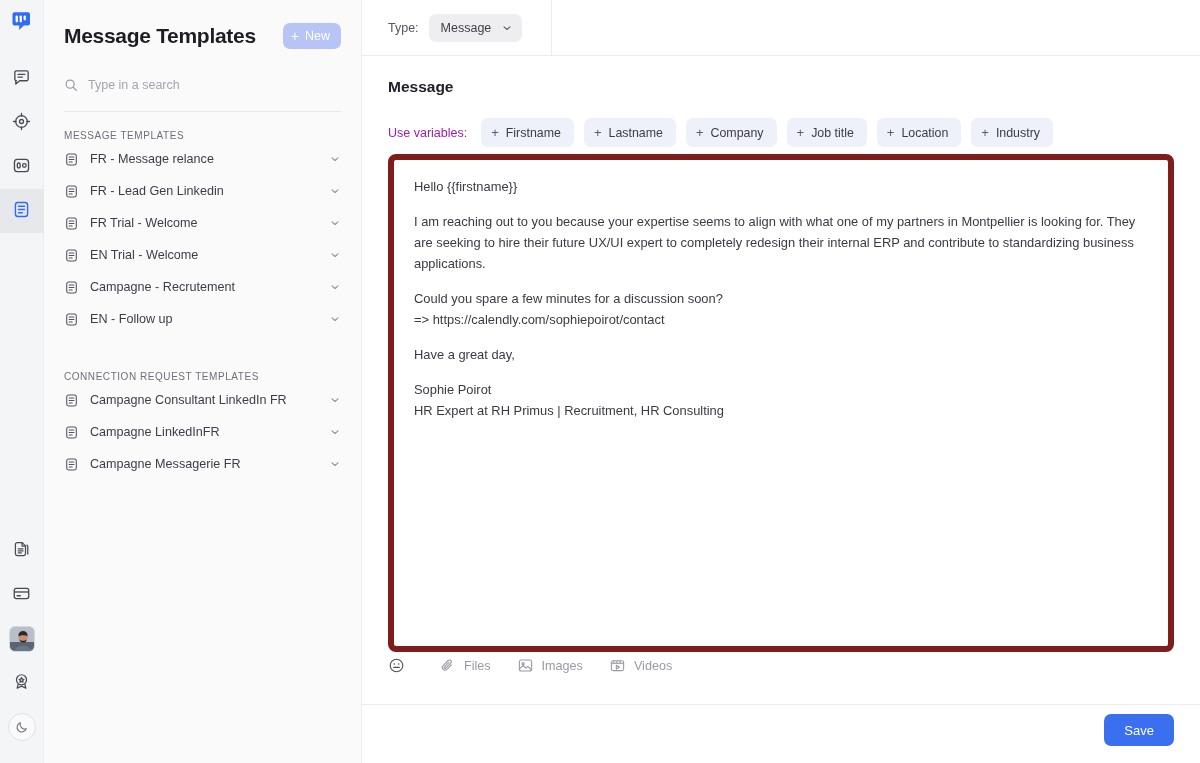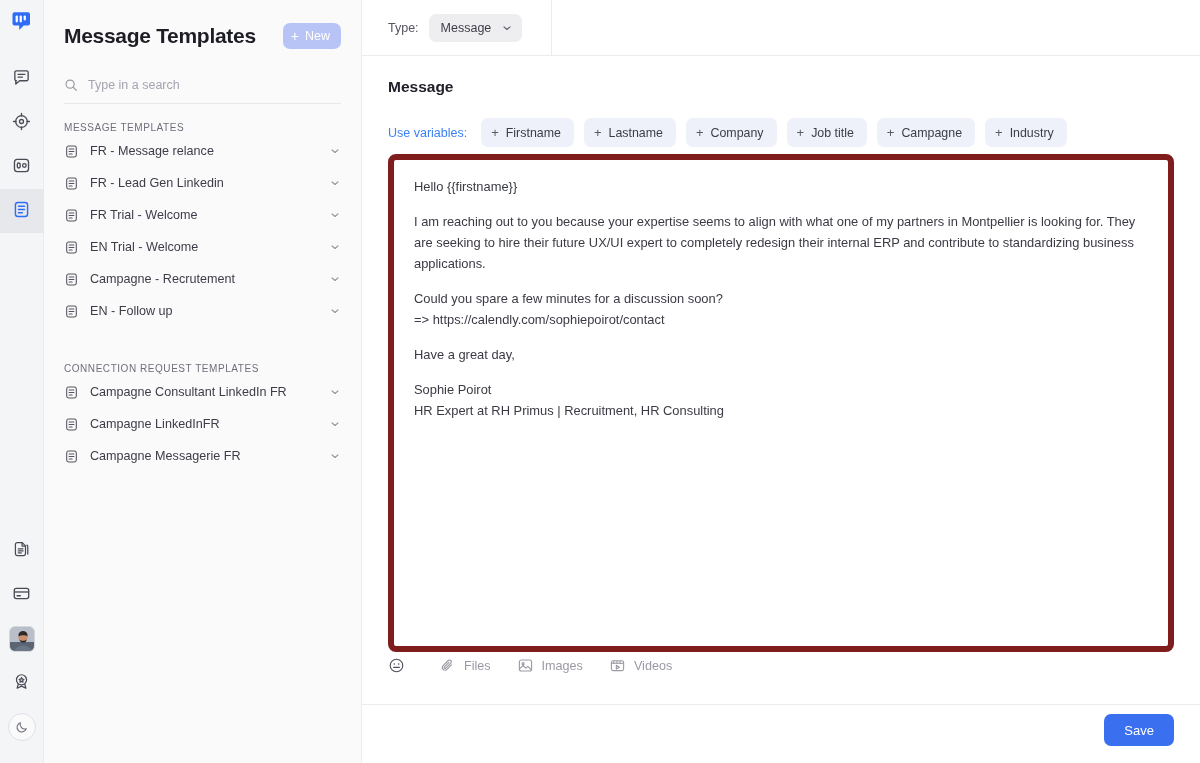--- a/index.html
+++ b/index.html
@@ -66,21 +66,21 @@
     height: 26px; padding: 0 11px 0 8px;
     font-size: 12.5px; font-family: inherit;
     display: inline-flex; align-items: center; gap: 6px;
     cursor: pointer;
   }
   .new-btn .plus { font-size: 14px; line-height: 1; font-weight: 400; }
 
   .search-row {
     margin: 22px 20px 0 20px;
     display: flex; align-items: center; gap: 10px;
-    padding-bottom: 11px;
+    padding-bottom: 19px;
     border-bottom: 1px solid #e7e7ec;
   }
   .search-row .sicon { color: #9b9ba6; display: flex; }
   .search-input {
     border: none; outline: none; background: transparent;
     font-size: 12.5px; font-family: inherit; color: #3a3a44;
     width: 100%;
   }
   .search-input::placeholder { color: #a4a4b0; }
 
@@ -123,21 +123,21 @@
     font-size: 12.5px; color: #3d3d48; cursor: pointer;
   }
   .type-select .chev { color: #5c5c68; display: flex; }
   .camp-zone { display: flex; align-items: center; padding-left: 26px; }
   .camp-title { font-size: 14.5px; font-weight: 700; color: #20202a; }
 
   .editor { flex: 1 1 auto; padding: 22px 26px 0 26px; display: flex; flex-direction: column; min-height: 0; }
   .section-title { font-size: 15.5px; font-weight: 700; color: #20202a; }
 
   .vars-row { display: flex; align-items: center; gap: 10px; margin-top: 22px; }
-  .vars-label { font-size: 12.5px; color: #3b82f6; margin-right: 4px; }
+  .vars-label { font-size: 12.5px; color: #a21caf; margin-right: 4px; }
   .var-chip {
     background: #eef0fa; border-radius: 7px;
     height: 29px; padding: 0 13px 0 10px;
     display: inline-flex; align-items: center; gap: 7px;
     font-size: 12.4px; color: #3d3d48; cursor: pointer;
     border: none; font-family: inherit;
   }
   .var-chip .plus { color: #5a5a66; font-size: 13px; line-height: 1; }
 
   .textbox {
@@ -466,21 +466,21 @@
         <button class="var-chip">
           <span class="plus">+</span>
           <span>Company</span>
         </button>
         <button class="var-chip">
           <span class="plus">+</span>
           <span>Job title</span>
         </button>
         <button class="var-chip">
           <span class="plus">+</span>
-          <span>Campagne</span>
+          <span>Location</span>
         </button>
         <button class="var-chip">
           <span class="plus">+</span>
           <span>Industry</span>
         </button>
       </div>
 
       <div class="textbox">
         <p>Hello {{firstname}}</p>
         <p>I am reaching out to you because your expertise seems to align with what one of my partners in Montpellier is looking for. They are seeking to hire their future UX/UI expert to completely redesign their internal ERP and contribute to standardizing business applications.</p>

